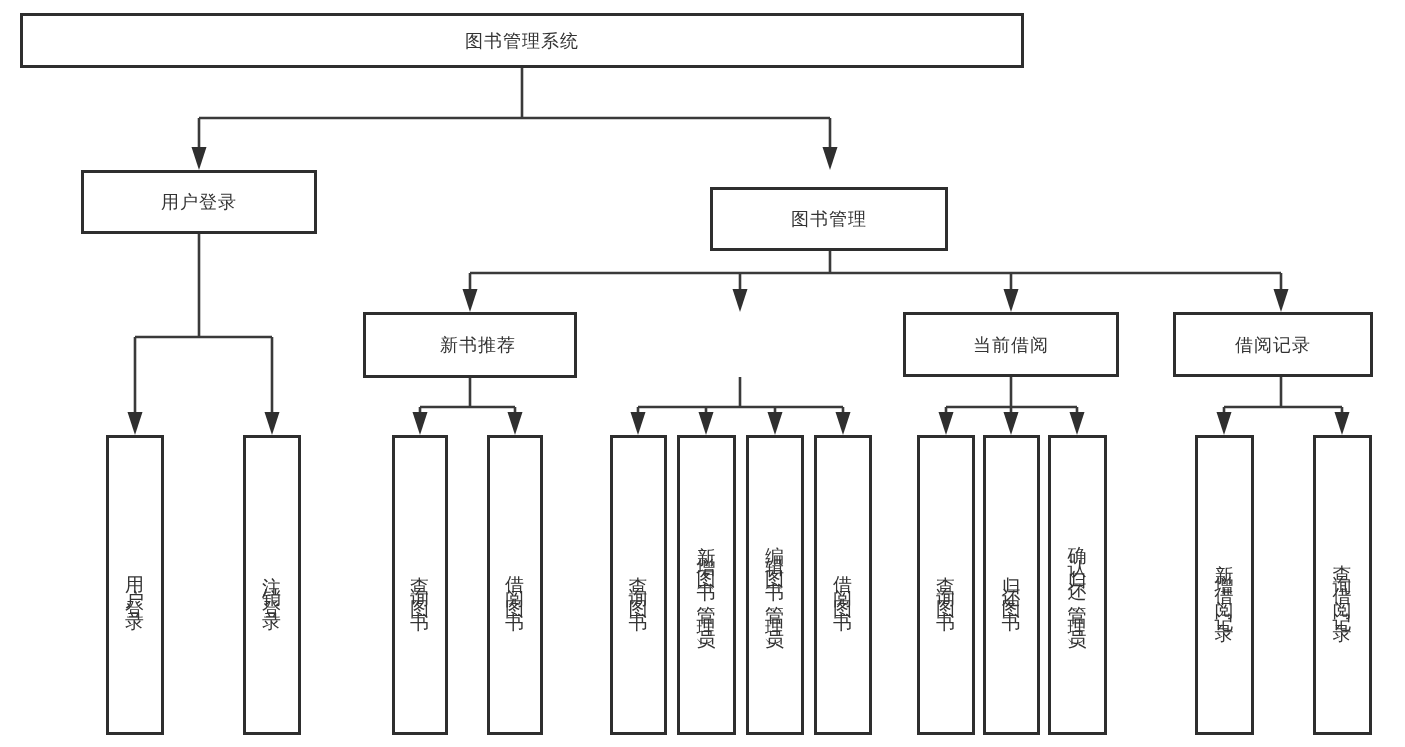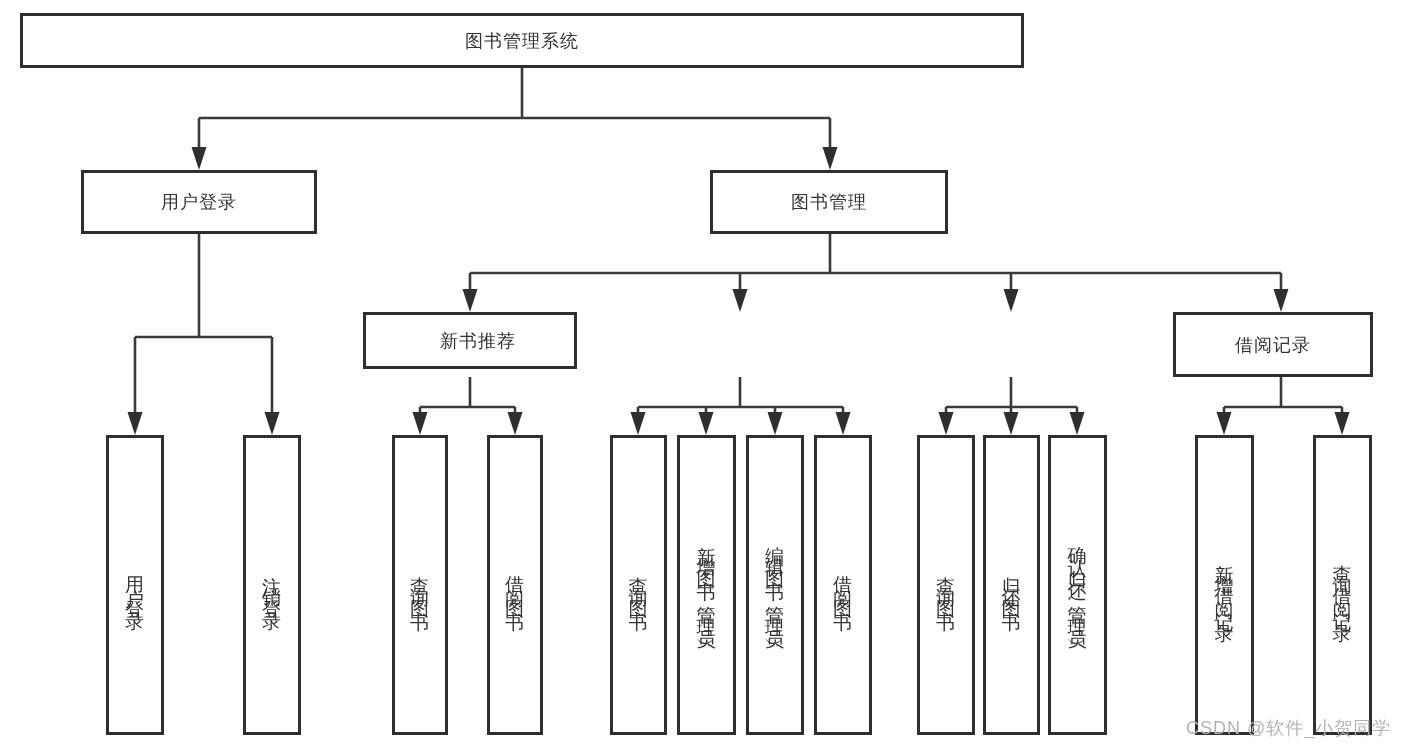--- a/index.html
+++ b/index.html
@@ -71,26 +71,29 @@
     </g>
   </svg>
 
   <div class="box" style="left:20px;top:13px;width:1004px;height:55px;">
     <span>图书管理系统</span>
   </div>
 
   <div class="box" style="left:81px;top:170px;width:236px;height:64px;">
     <span>用户登录</span>
   </div>
-  <div class="box" style="left:710px;top:170px;width:238px;height:64px;text-align:center;">
+  <div class="box" style="left:710px;top:187px;width:238px;height:64px;text-align:center;">
     <span>图书管理</span>
   </div>
 
-  <div class="box" style="left:363px;top:312px;width:214px;height:57px;padding-left:16px;">
+  <div class="box" style="left:363px;top:312px;width:214px;height:66px;padding-left:16px;">
     <span>新书推荐</span>
+  </div>
+  <div class="box" style="left:903px;top:312px;width:216px;height:65px;">
+    <span>当前借阅</span>
   </div>
   <div class="box" style="left:1173px;top:312px;width:200px;height:65px;">
     <span>借阅记录</span>
   </div>
 
   <div class="box leaf" style="left:106px;top:435px;width:58px;height:300px;">
     <span class="vtext">用户登录</span>
   </div>
   <div class="box leaf" style="left:243px;top:435px;width:58px;height:300px;">
     <span class="vtext">注销登录</span>
@@ -126,15 +129,14 @@
     <span class="vtext">确认归还（管理员）</span>
   </div>
 
   <div class="box leaf" style="left:1195px;top:435px;width:59px;height:300px;">
     <span class="vtext">新增借阅记录</span>
   </div>
   <div class="box leaf" style="left:1313px;top:435px;width:59px;height:300px;">
     <span class="vtext">查询借阅记录</span>
   </div>
 
-  <div class="watermark">CSDN @软件_小贺同学</div>
 
 </div>
 
 </body></html>

